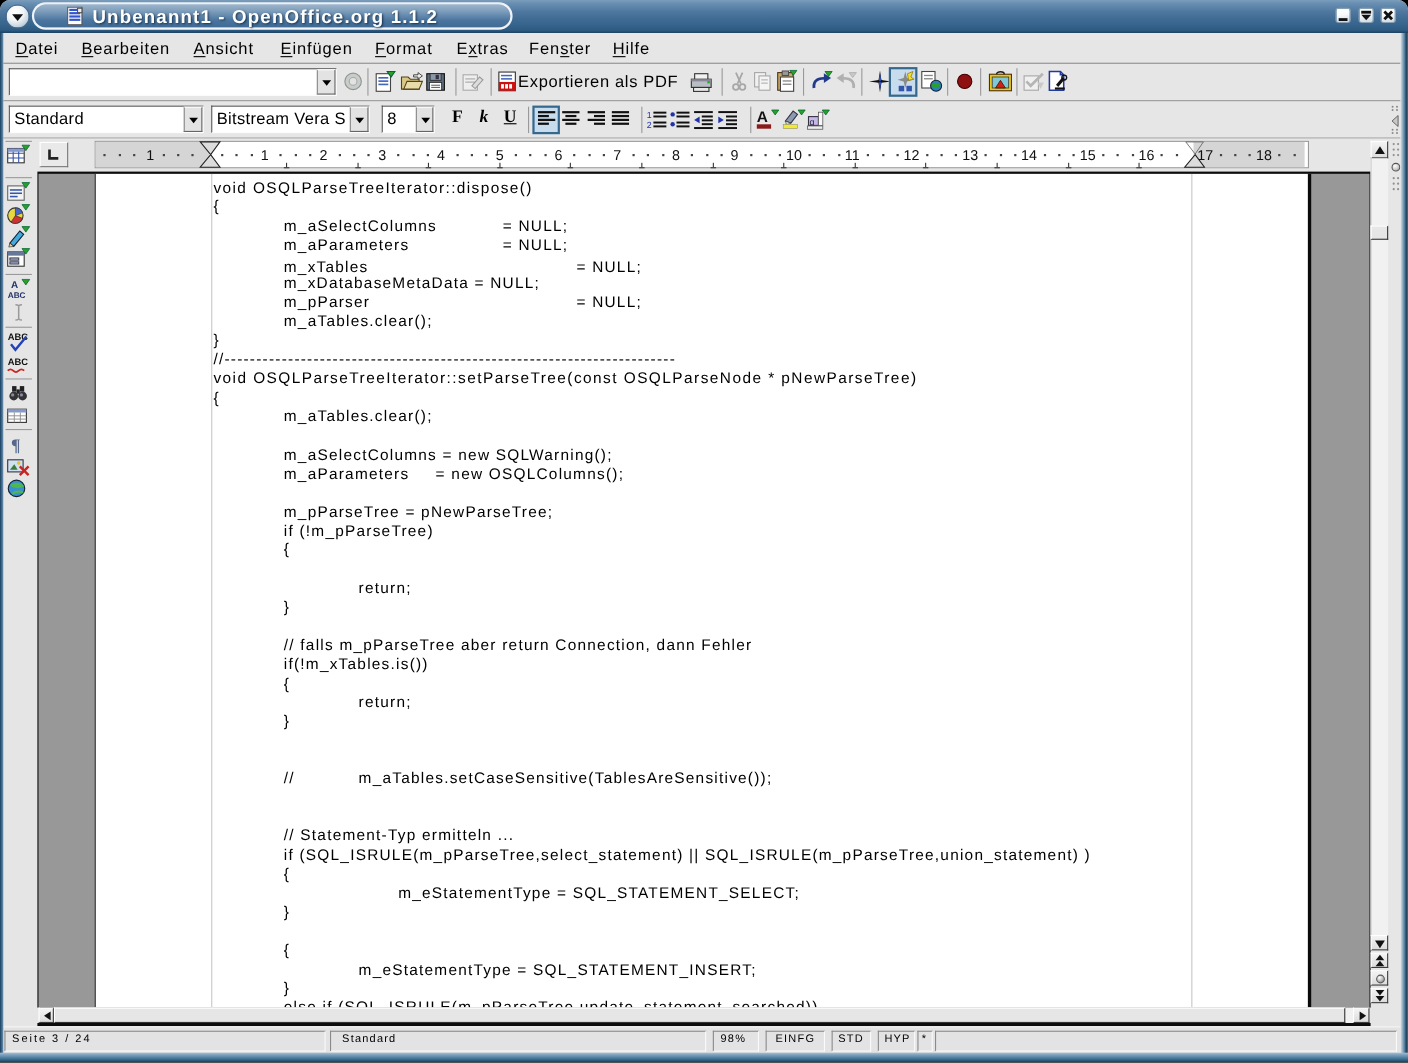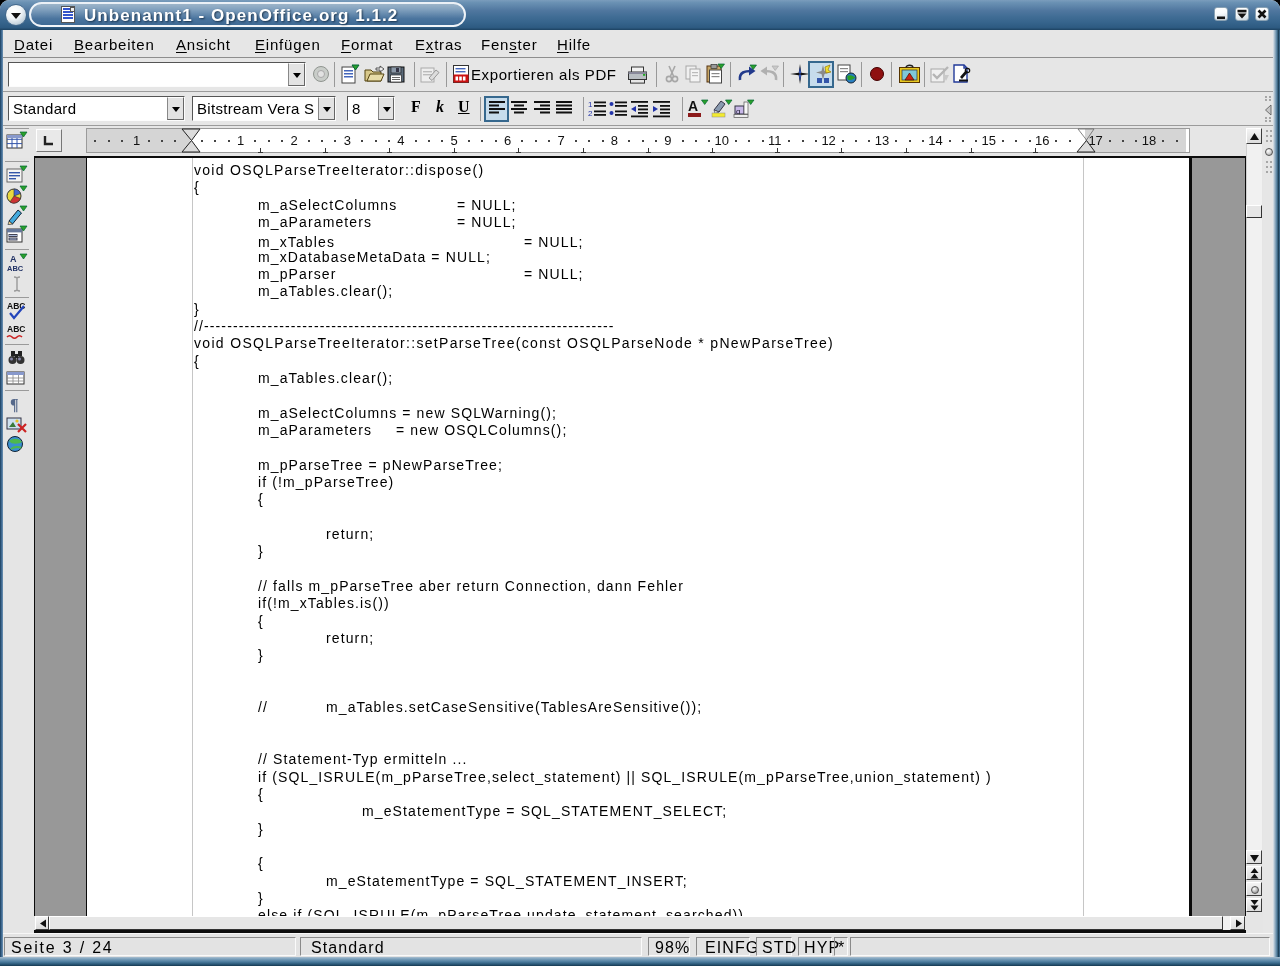--- a/index.html
+++ b/index.html
@@ -52,21 +52,21 @@
 
 .sbtn{position:absolute;background:linear-gradient(#f4f4f4,#dcdcdc);border-top:1px solid #fff;border-left:1px solid #fff;border-right:1.5px solid #3c3c3c;border-bottom:1.5px solid #3c3c3c;}
 #vtrough{position:absolute;left:1246px;top:144px;width:16px;height:706px;background:#f1f1f1;border-left:1px solid #d0d0d0;}
 #vthumb{position:absolute;left:1246px;top:205px;width:16px;height:13px;background:#e6e6e6;border-top:1px solid #fff;border-left:1px solid #fff;border-bottom:1.5px solid #333;border-right:1.5px solid #333;}
 #htrough{position:absolute;left:49px;top:916px;width:1181px;height:14px;background:#f1f1f1;}
 #hthumb{position:absolute;left:49px;top:916px;width:1174px;height:14px;background:#e6e6e6;border-top:1px solid #fff;border-left:1px solid #fff;border-bottom:1.5px solid #333;border-right:1.5px solid #333;}
 
 #gripstrip{position:absolute;left:1263px;top:127px;width:10px;height:806px;background:#e6e6e6;}
 
 #sbar{position:absolute;left:3px;top:933px;width:1274px;height:25px;background:#e3e3e3;border-top:1px solid #f6f6f6;}
-.sfield{position:absolute;top:3px;height:19px;border-top:1px solid #8a8a8a;border-left:1px solid #8a8a8a;border-bottom:1px solid #fafafa;border-right:1px solid #fafafa;font-size:16px;letter-spacing:1.1px;color:#000;padding:1px 0 0 4px;}
+.sfield{position:absolute;top:3px;height:19px;border-top:1px solid #8a8a8a;border-left:1px solid #8a8a8a;border-bottom:1px solid #fafafa;border-right:1px solid #fafafa;font-size:10px;letter-spacing:1.1px;color:#000;padding:1px 0 0 4px;}
 
 #bleft{position:absolute;left:0;top:30px;width:3px;height:928px;background:linear-gradient(90deg,#1c3e59 0%,#35608a 40%,#6f94b3 100%);}
 #bright{position:absolute;left:1273px;top:30px;width:7px;height:928px;background:linear-gradient(90deg,#e0e6eb 0%,#9fb6c8 25%,#54809f 55%,#1d4058 78%,#3f6c8d 90%,#2a5272 100%);}
 #bbot{position:absolute;left:0;top:957px;width:1280px;height:9px;background:linear-gradient(#a9bfd0 0%,#7ba0bc 22%,#4a7a9c 55%,#2a5878 80%,#173답850 100%);
 background:linear-gradient(#a9bfd0 0%,#7ba0bc 22%,#4a7a9c 55%,#2a5878 80%,#173850 100%);}
 </style></head><body>
 <div id="win">
 
 <div id="tbar">
 <div id="ttab"></div>

